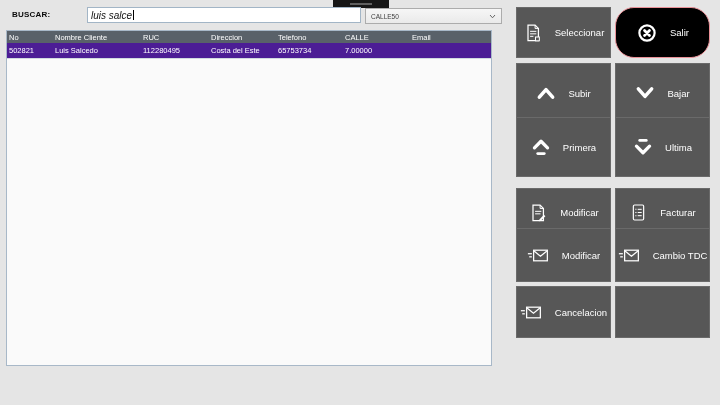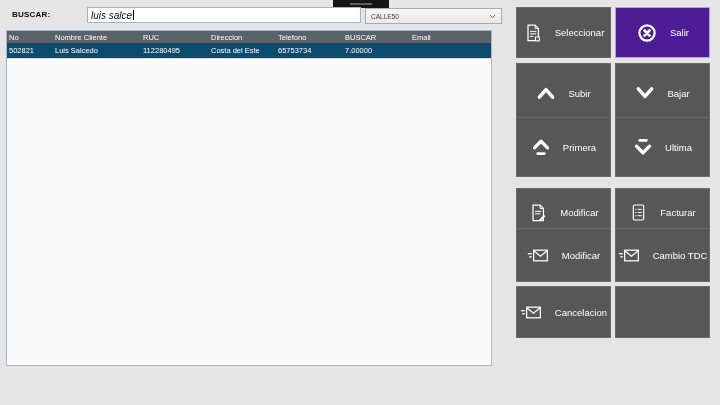--- a/index.html
+++ b/index.html
@@ -27,31 +27,31 @@
   }
   .dropdown .chev { margin-left:auto; display:flex; }
 
   
   .table-panel {
     position:absolute; left:6px; top:30px; width:486px; height:336px;
     background:#FAFAFA; border:1px solid #a8b8c8; box-sizing:border-box;
   }
   .grid-header { display:flex; height:12px; background:#596169; color:#fff; font-size:7.5px; align-items:center; }
   .grid-row { display:flex; height:15px; font-size:7.5px; align-items:center; }
-  .grid-row.selected { background:#0c4a6e; color:#fff; border-bottom:1px solid #d2d9e0; }
+  .grid-row.selected { background:#4c1d95; color:#fff; border-bottom:1px solid #d2d9e0; }
   .c { padding-left:2px; box-sizing:border-box; white-space:nowrap; overflow:hidden; }
   .c-no{width:46px}.c-nom{width:88px}.c-ruc{width:68px}.c-dir{width:67px}.c-tel{width:67px}.c-itb{width:67px}.c-eml{flex:1}
 
   
   .btn {
     position:absolute; background:#575757; border:1px solid #6a6a6a; box-sizing:border-box;
     color:#fff; font-size:9.5px; display:flex; align-items:center; justify-content:center; gap:12px;
   }
   .btn svg { flex:0 0 auto; }
-  .btn.exit { background:#4c1d95; border-color:#ea9198; }
+  .btn.exit { background:#000000; border-color:#ea9198;border-radius:19px; }
   .col1{left:516px;width:95px} .col2{left:615px;width:95px}
   .row1{top:7px;height:51px} .row2{top:63px;height:60px} .row3{top:117px;height:60px}
   .row4{top:188px;height:49px} .row5{top:228px;height:54px} .row6{top:286px;height:52px}
 </style>
 </head>
 <body>
 
 <div class="screen">
 
   <div class="black-tab">
@@ -74,21 +74,21 @@
     </span>
   </div>
 
   <div class="table-panel">
     <div class="grid-header">
       <div class="c c-no">No</div>
       <div class="c c-nom">Nombre Cliente</div>
       <div class="c c-ruc">RUC</div>
       <div class="c c-dir">Direccion</div>
       <div class="c c-tel">Telefono</div>
-      <div class="c c-itb">BUSCAR</div>
+      <div class="c c-itb">CALLE</div>
       <div class="c c-eml">Email</div>
     </div>
     <div class="grid-row selected">
       <div class="c c-no">502821</div>
       <div class="c c-nom">Luis Salcedo</div>
       <div class="c c-ruc">112280495</div>
       <div class="c c-dir">Costa del Este</div>
       <div class="c c-tel">65753734</div>
       <div class="c c-itb">7.00000</div>
       <div class="c c-eml"></div>

